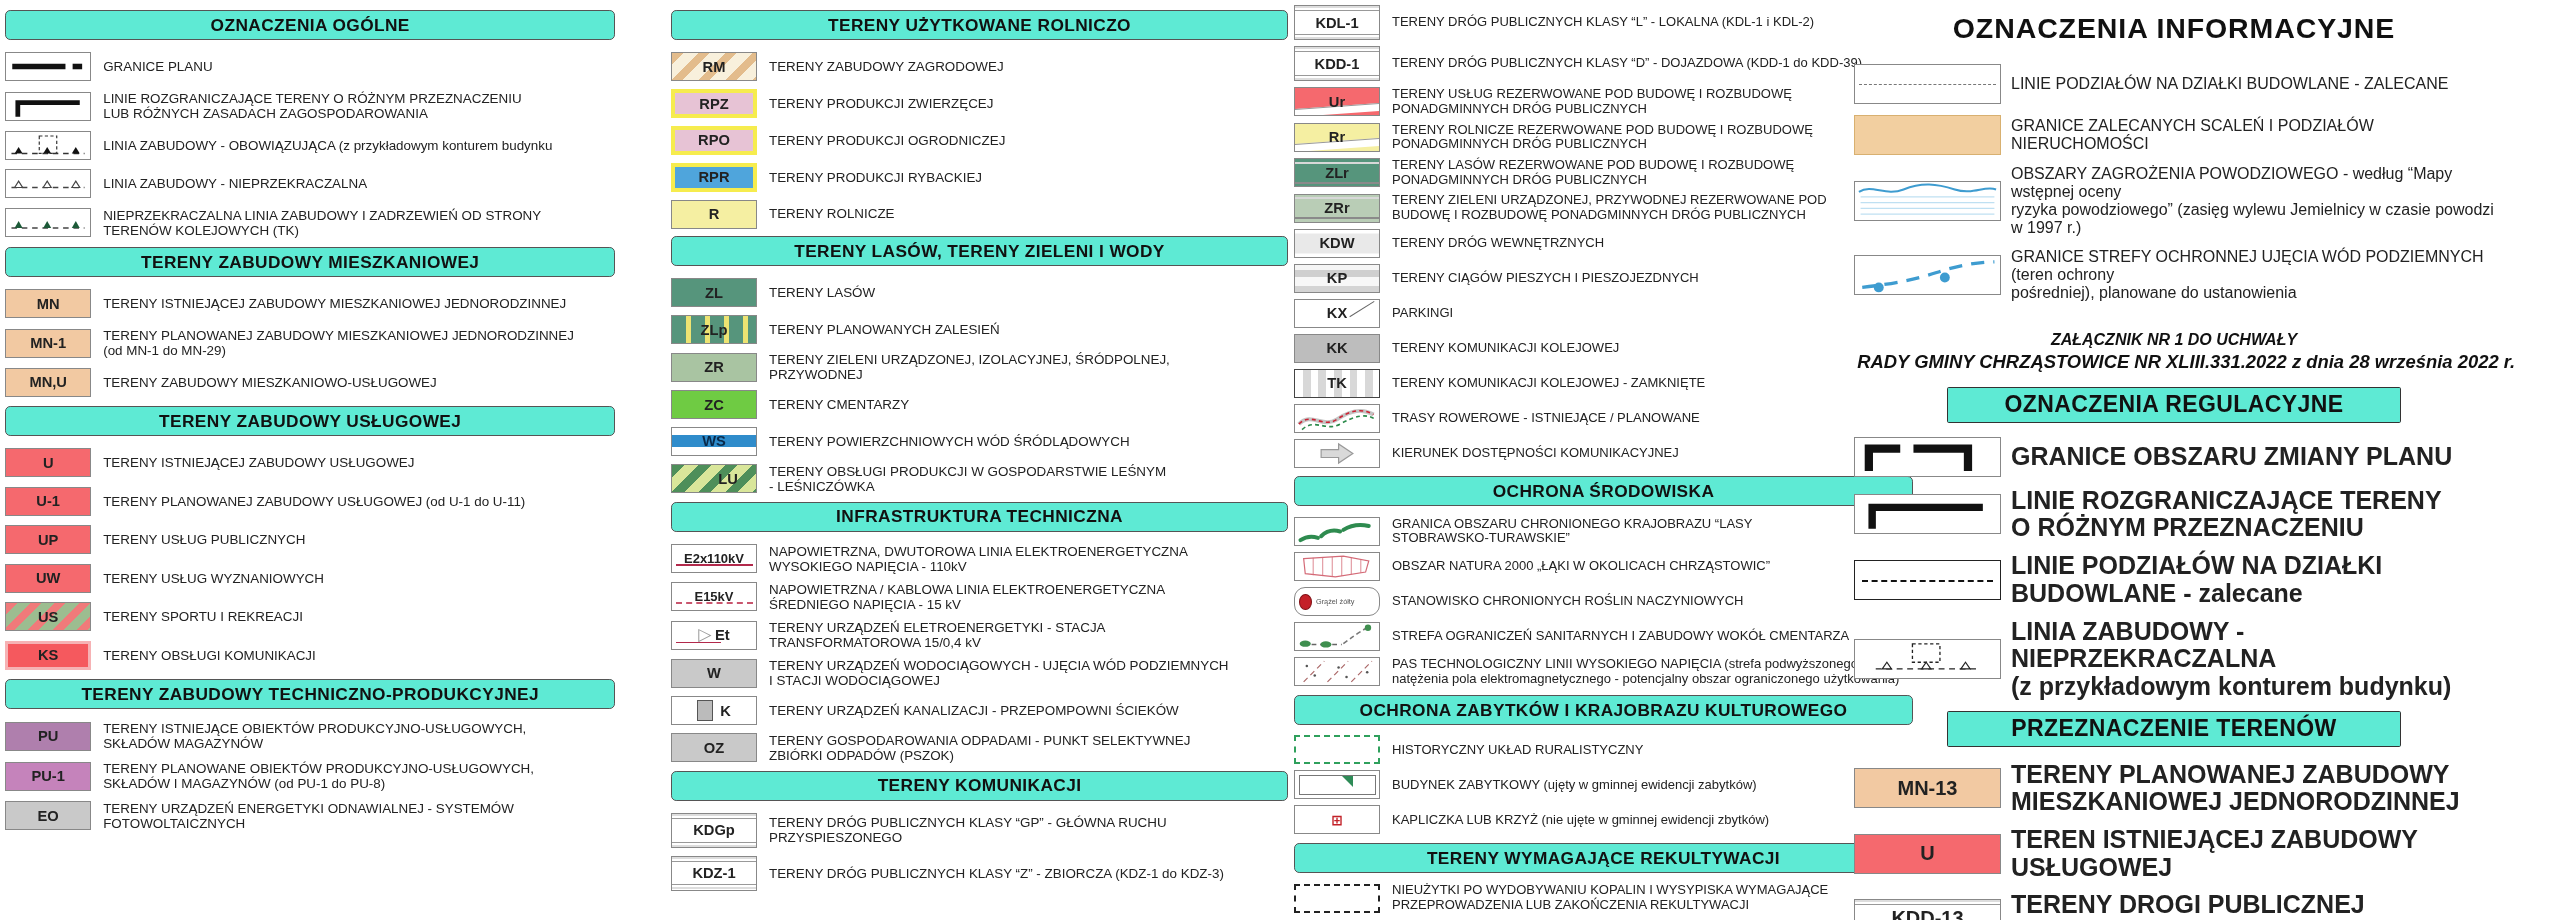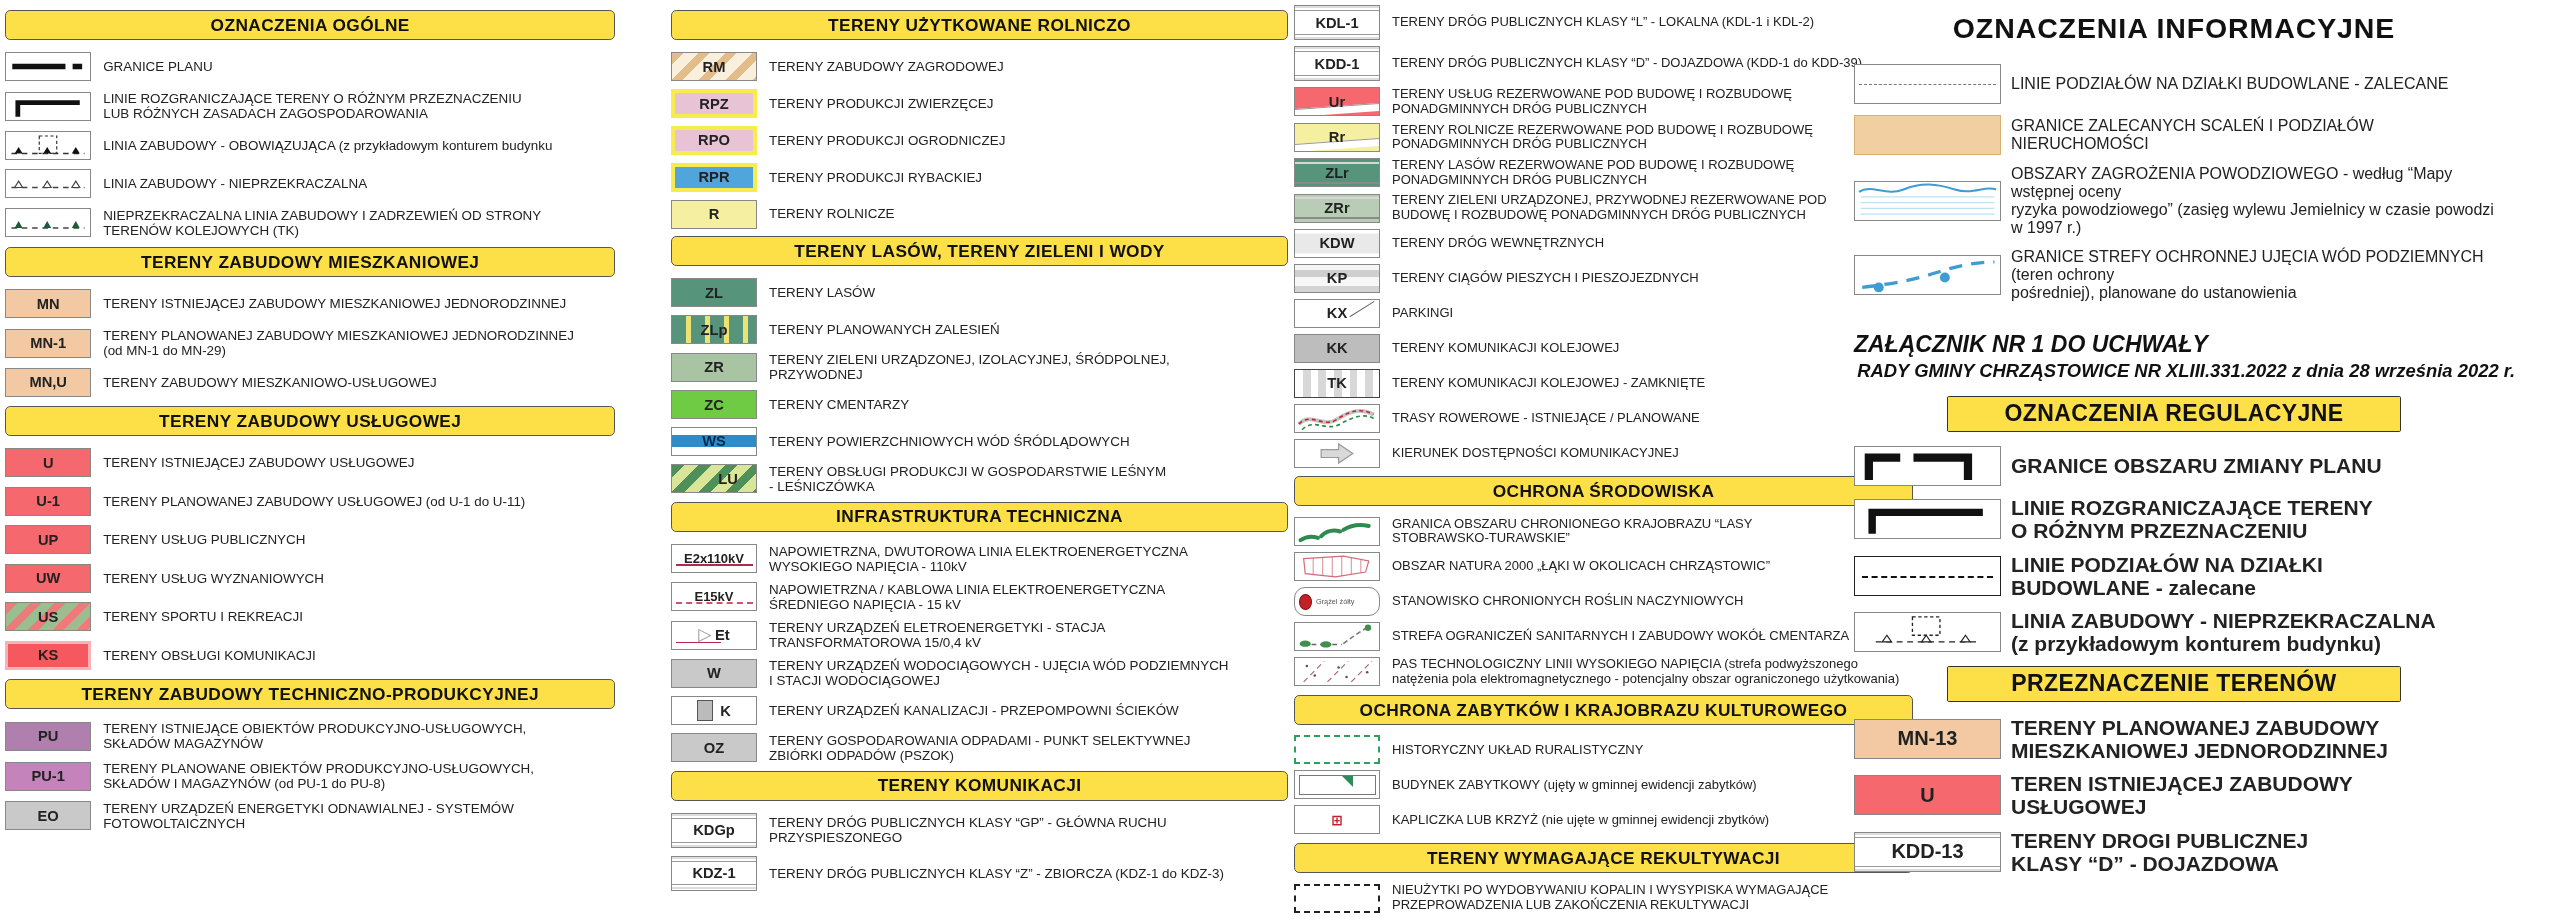--- a/index.html
+++ b/index.html
@@ -3,21 +3,21 @@
 <meta charset="utf-8">
 <style>
   html,body{margin:0;padding:0;background:#fff;width:2576px;height:921px;overflow:hidden;
     font-family:"Liberation Sans","DejaVu Sans",sans-serif;-webkit-font-smoothing:antialiased;}
   .col{position:absolute;top:5.2px;}
   .c1{left:5.2px;width:610px;}
   .c2{left:671px;width:617px;}
   .c3{left:1294px;width:619px;}
   .c4{left:1854px;width:640px;}
   
-  .hdr{border:1.7px solid #555;border-radius:5.2px;background:#fde047;font-weight:bold;
+  .hdr{border:1.7px solid #555;border-radius:5.2px;background:#5eead4;font-weight:bold;
     text-align:center;font-size:17.3px;letter-spacing:0.4px;padding:3.5px 1.7px;margin:5.2px 0 12px 0;color:#111;}
   .c3 .hdr{margin:8.6px 0 10.4px 0;}
   
   .row{display:flex;align-items:center;gap:12px;}
   .c1 .row{margin-bottom:9.5px;}
   .c2 .row{margin-bottom:7.8px;}
   .c3 .row{margin-bottom:6px;}
   .lbl{font-size:13.4px;line-height:1.13;color:#222;white-space:pre-line;}
   .c3 .lbl{font-size:13px;}
   
@@ -73,28 +73,28 @@
   .sw-kapliczka{color:#C22128;font-size:14px;font-weight:bold;}
   .sw-kapliczka::before{content:"⊞";}
   .sw-zabytkowy::before{content:"";position:absolute;inset:3.5px;border:1.3px solid #777;background:#fff;}
   .sw-zabytkowy::after{content:"";position:absolute;top:4.3px;right:26px;width:0;height:0;
     border-top:11.2px solid #2E8B57;border-left:11.2px solid transparent;}
   .sw-stanowisko{justify-content:flex-start;padding-left:4.3px;gap:3.5px;border-radius:11px;}
   .dot{width:11.2px;height:14px;border-radius:50%;background:#C42028;border:0.9px solid #801015;flex:0 0 auto;}
   .symtext{font-size:7.3px;color:#555;white-space:nowrap;}
   
   .c4 .big-title{font-size:28.5px;font-weight:bold;letter-spacing:0.9px;text-align:center;color:#111;margin:7px 0 19px 0;}
-  .c4 .italic-title{font-style:italic;font-weight:bold;font-size:23px;text-align:left;color:#111;
+  .c4 .italic-title{font-style:italic;font-weight:bold;font-size:16px;text-align:center;color:#111;
     margin:29px 0 1.7px 0;white-space:nowrap;}
   .c4 .italic-title2{font-style:italic;font-weight:bold;font-size:18.6px;text-align:center;color:#111;
     margin:0 0 14px 0;white-space:nowrap;transform:scaleX(.99);}
   .c4 .hdr{font-size:23px;border:1.7px solid #333;border-radius:1.7px;width:70%;margin:8.6px auto 14px auto;}
   .c4 .row{margin-bottom:10.4px;gap:10px;}
   .c4 .lbl{font-size:16px;}
-  .c4 .row.reg .lbl,.c4 .row.big .lbl{font-size:21px;font-weight:bold;line-height:1.1;}
+  .c4 .row.reg .lbl,.c4 .row.big .lbl{font-size:25px;font-weight:bold;line-height:1.1;}
   .c4 .sw{width:147px;height:40px;}
   .c4 .sw .code{font-size:20px;}
   .sw-info-podz::before{content:"";position:absolute;left:4.3px;right:4.3px;top:50%;border-top:1.3px dashed #777;}
   .sw-info-scal{background:#F2CFA0;border:0.9px solid #D8B070;}
   .sw-reg-podz{border:1.7px solid #222;}
   .sw-reg-podz::before{content:"";position:absolute;left:7px;right:7px;top:50%;border-top:2.6px dashed #111;}
   .sw-tall{height:50px;}
 </style>
 </head>
 <body>

